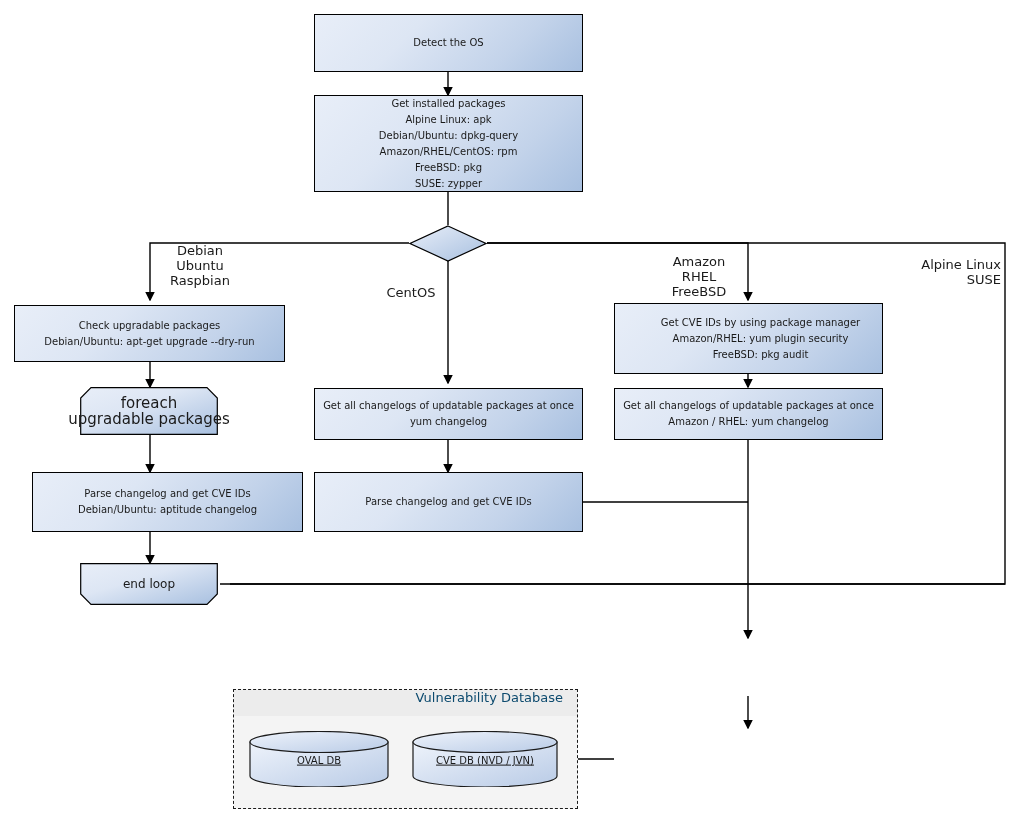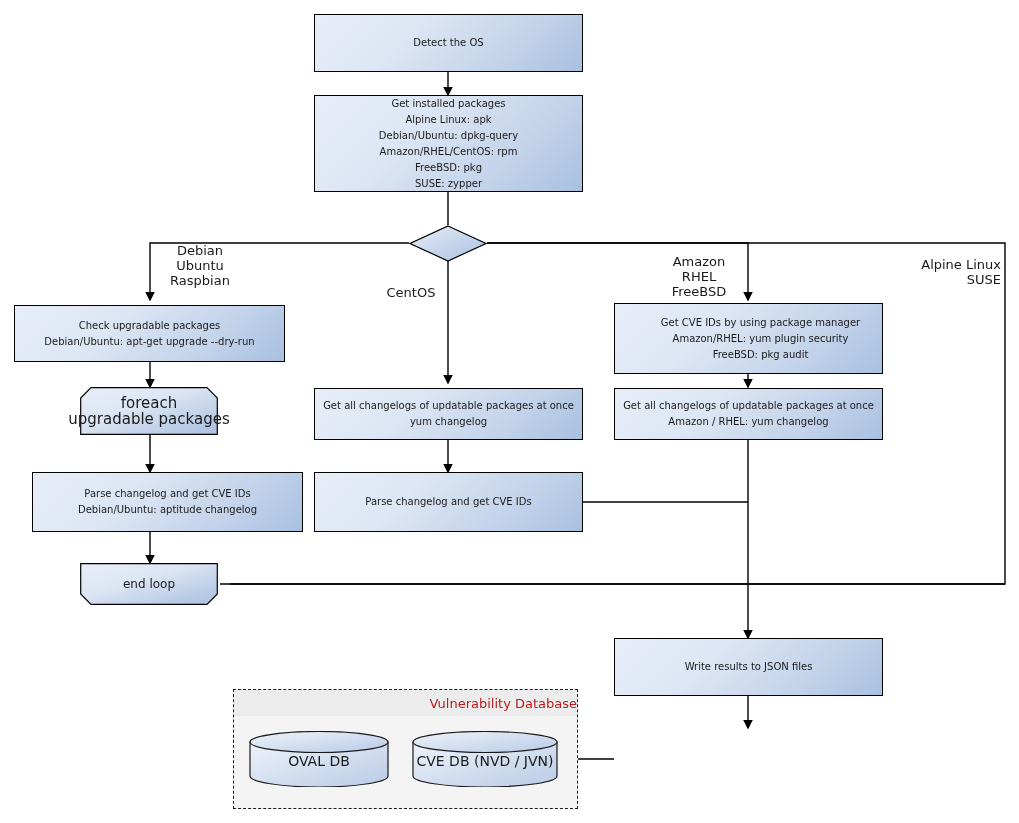--- a/index.html
+++ b/index.html
@@ -60,28 +60,28 @@
   
   .vdb{
     position:absolute;
     box-sizing:border-box;
     border:1.5px dashed #1a1a1a;
     background:#f4f4f4;
   }
   .vdb-head{
     position:absolute;left:0;top:0;right:0;height:26px;
     background:#ececec;
-    display:flex;align-items:center;justify-content:flex-end;
-    padding-right:0;box-sizing:border-box;
-    font-size:13px;color:#b91c1c;
+    display:flex;align-items:flex-start;justify-content:flex-end;
+    padding-right:14px;box-sizing:border-box;
+    font-size:13px;color:#0c4a6e;
   }
   .cyl{position:absolute;}
   .cyl .cyl-lbl{
     position:absolute;left:0;right:0;top:50%;transform:translateY(-40%);
-    text-align:center;font-size:14px;color:#1a1a1a;
+    text-align:center;font-size:10px;color:#1a1a1a;text-decoration:underline;
   }
 </style>
 </head>
 <body>
 
 <div id="canvas">
 
   <svg class="wires" viewBox="0 0 1019 823" width="1019" height="823">
     <defs>
       <marker id="arrow" viewBox="0 0 10 10" refX="8.5" refY="5" markerWidth="7" markerHeight="7" orient="auto-start-reverse">
@@ -192,23 +192,20 @@
   </div>
 
   <div class="node" style="left:614px;top:303px;width:269px;height:71px;padding-left:24px;">
     <span class="txt">Get CVE IDs by using package manager<br>Amazon/RHEL: yum plugin security<br>FreeBSD: pkg audit</span>
   </div>
 
   <div class="node overflow" style="left:614px;top:388px;width:269px;height:52px;">
     <span class="txt">Get all changelogs of updatable packages at once<br>Amazon / RHEL: yum changelog</span>
   </div>
 
-  <div class="node" style="left:614px;top:638px;width:269px;height:58px;">
-    <span class="txt">Write results to JSON files</span>
-  </div>
 
 
   <div class="vdb" style="left:233px;top:689px;width:345px;height:120px;">
     <div class="vdb-head">
       <span>Vulnerability Database</span>
     </div>
   </div>
 
   <div class="cyl" style="left:249px;top:731px;width:140px;height:56px;">
     <svg width="140" height="56" viewBox="0 0 140 56">

